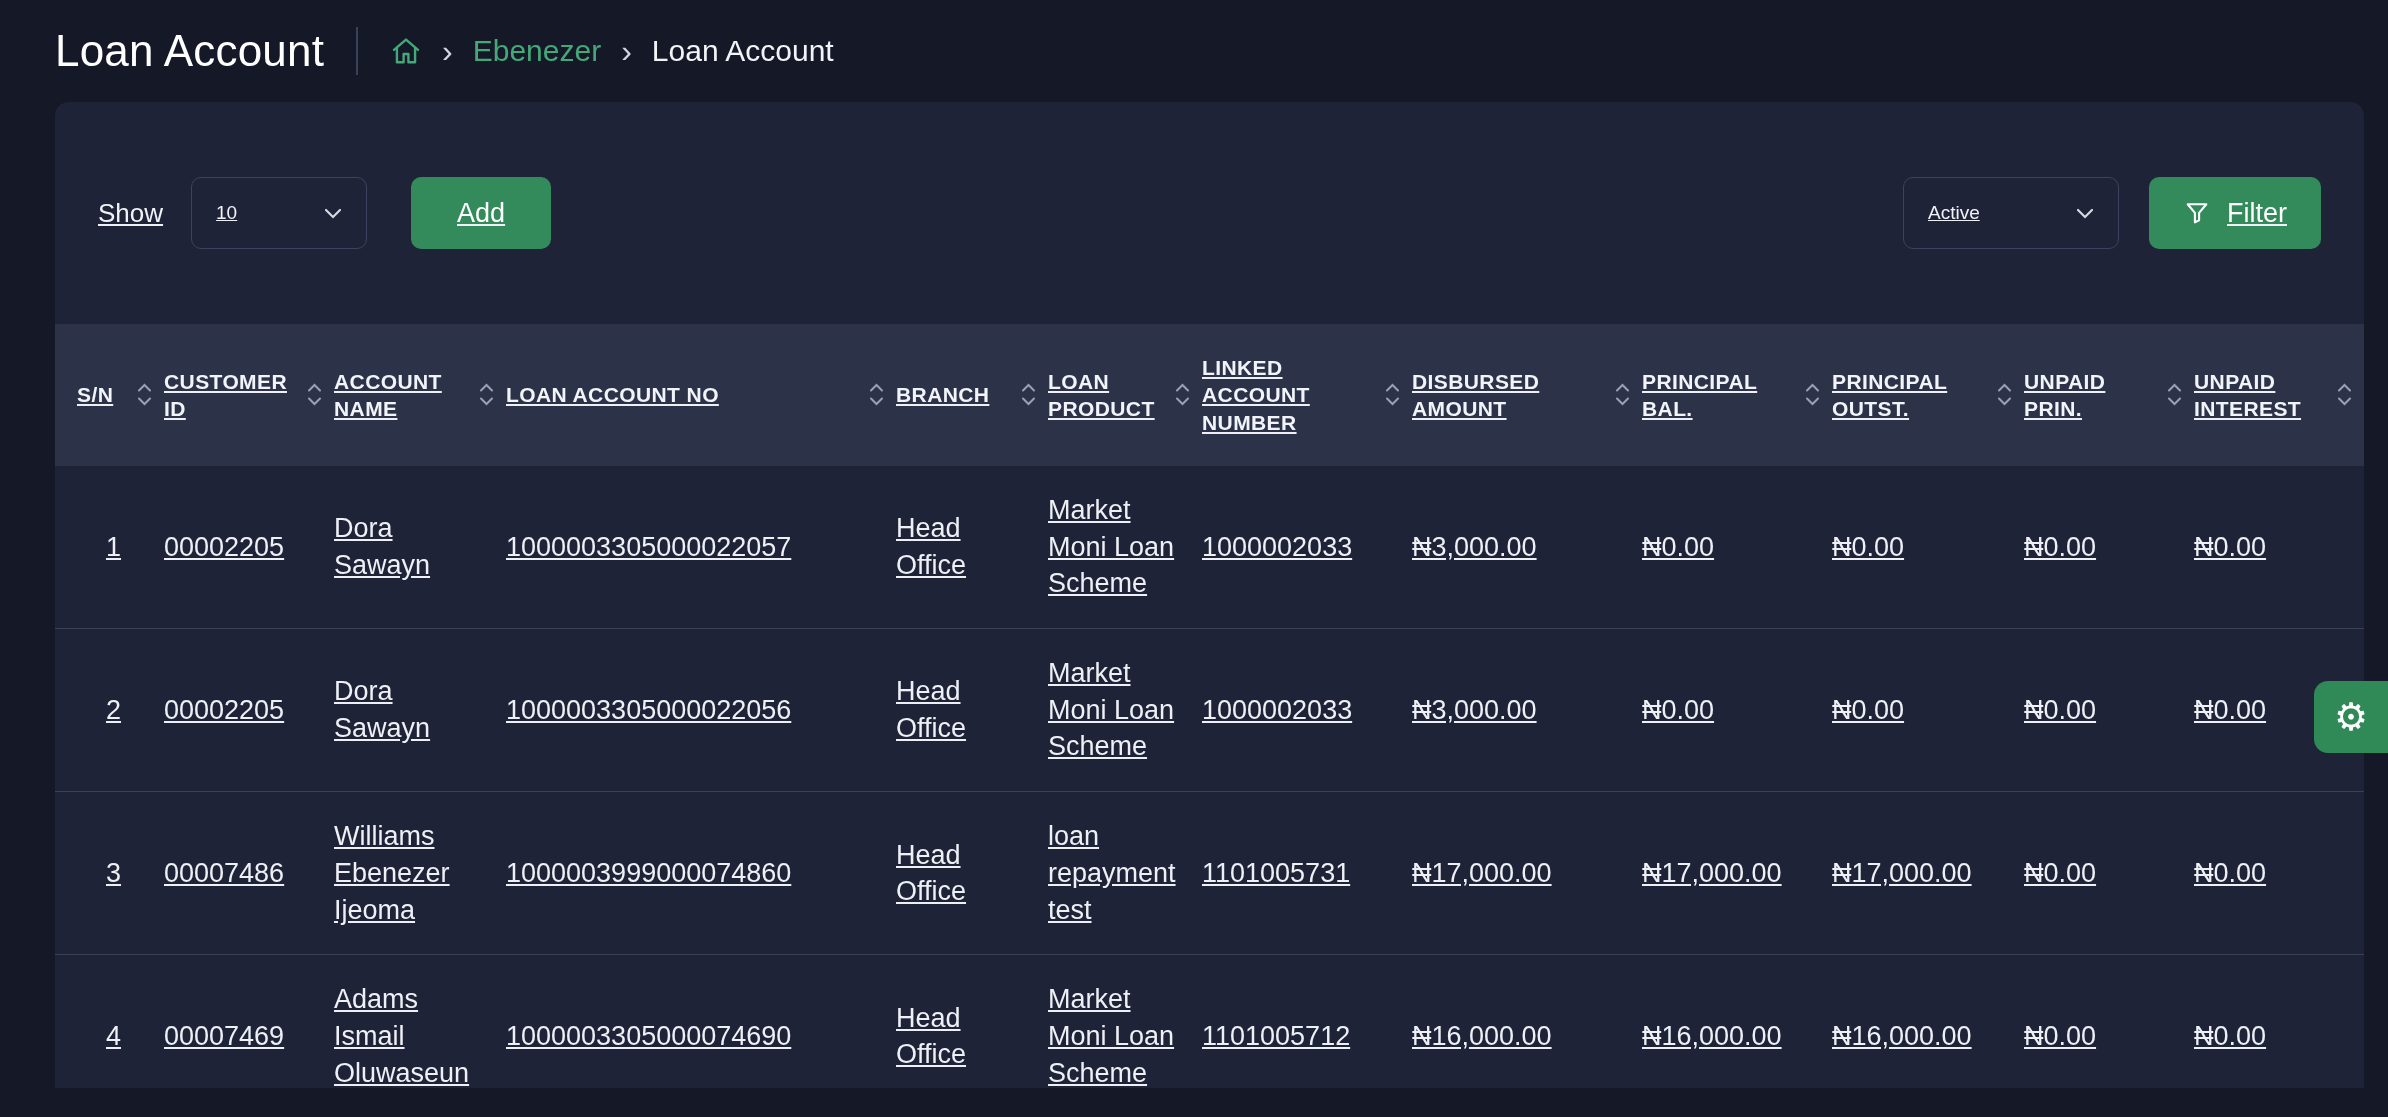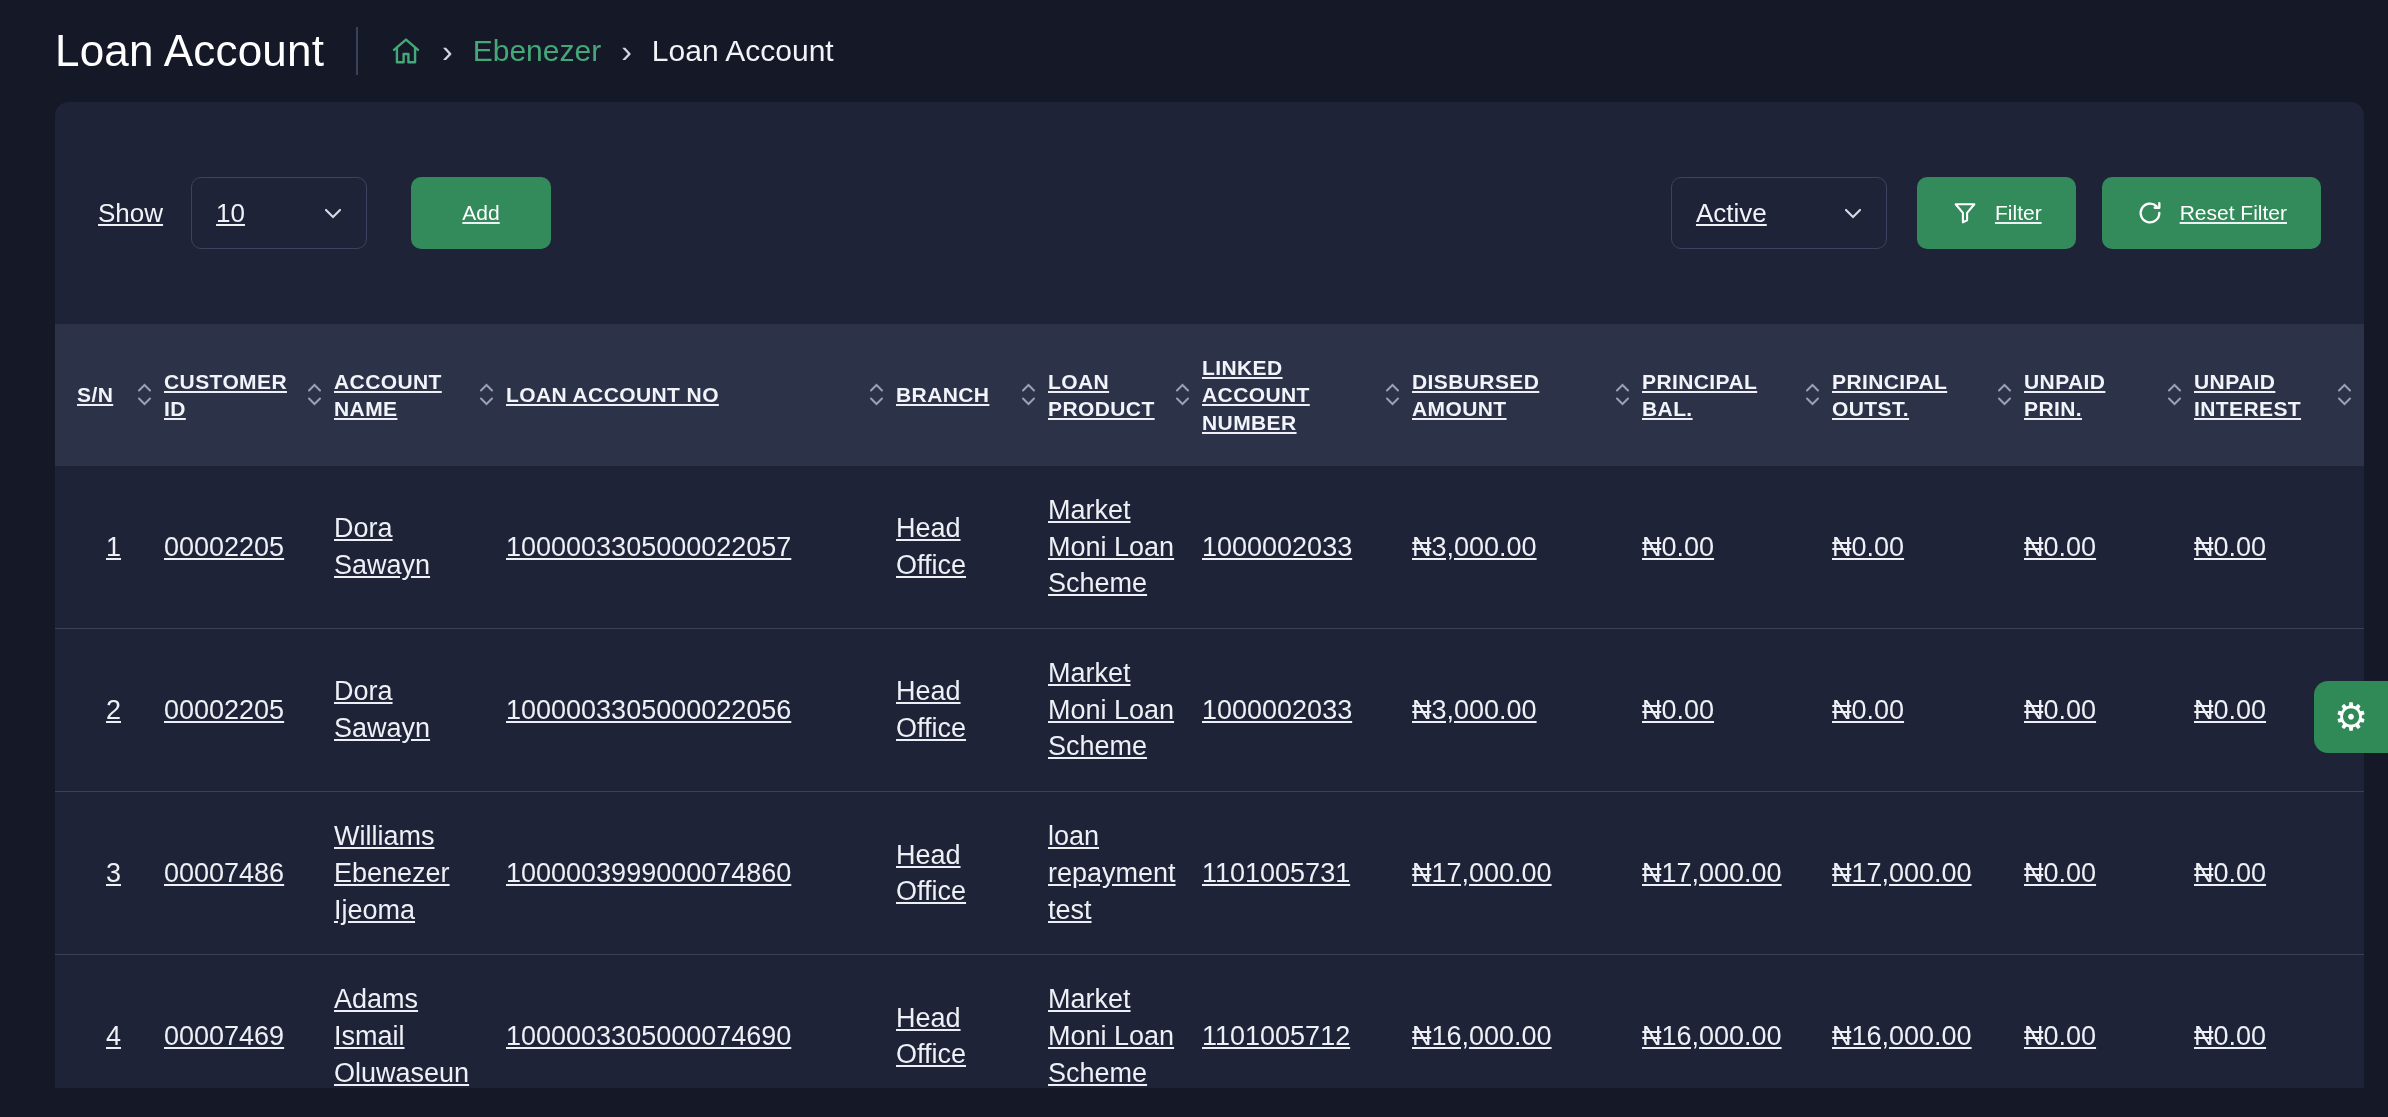--- a/index.html
+++ b/index.html
@@ -31,29 +31,29 @@
     text-decoration: underline;
   }
 
   
   .toolbar { height: 222px; display: flex; align-items: center; padding: 0 43px; }
   .toolbar-left { display: flex; align-items: center; gap: 28px; }
   .show-label { font-size: 26px; color: #f0f2f7; }
   .select {
     height: 72px; border: 1px solid #3c4360; border-radius: 10px;
     display: inline-flex; align-items: center; justify-content: space-between;
-    padding: 0 24px; font-size: 26px; cursor: pointer; background: transparent; color: #f0f2f7;
+    padding: 0 24px; font-size: 19px; cursor: pointer; background: transparent; color: #f0f2f7;
     gap: 30px;
   }
   .select.small { min-width: 176px; }
   .select.wide  { min-width: 216px; margin-right: 4px; }
   .btn {
     height: 72px; border: none; border-radius: 10px;
     background: var(--accent-green, #338a5b); color: #ffffff;
-    font-size: 21px; font-family: inherit;
+    font-size: 27px; font-family: inherit;
     display: inline-flex; align-items: center; justify-content: center;
     gap: 16px; padding: 0 34px; cursor: pointer;
   }
   .btn.add { min-width: 140px; margin-left: 16px; }
   .toolbar-right { margin-left: auto; display: flex; align-items: center; gap: 26px; }
 
   
   table { width: 2309px; border-collapse: collapse; table-layout: fixed; }
   thead tr { background: var(--table-header-bg, #2c3349); }
   th {
@@ -118,27 +118,20 @@
         <span>Active</span>
         <svg width="18" height="11" viewBox="0 0 18 11">
             <path d="M2 2l7 7 7-7" stroke="#d5d9e2" stroke-width="2.2" fill="none" stroke-linecap="round"></path>
           </svg>
       </div>
       <button class="btn">
         <svg width="28" height="28" viewBox="0 0 24 24" fill="none" stroke="#ffffff" stroke-width="1.8" stroke-linecap="round" stroke-linejoin="round">
           <path d="M4 4.5h16l-6.2 7.4v6.3l-3.6 1.8v-8.1z"></path>
         </svg>
         <span>Filter</span>
-      </button>
-      <button class="btn">
-        <svg width="28" height="28" viewBox="0 0 24 24" fill="none" stroke="#ffffff" stroke-width="2" stroke-linecap="round" stroke-linejoin="round">
-          <path d="M20 12a8 8 0 1 1-2.4-5.7"></path>
-          <polyline points="20 3.5 20 7.5 16 7.5"></polyline>
-        </svg>
-        <span>Reset Filter</span>
       </button>
     </div>
   </div>
 
   <table>
     <colgroup>
       <col style="width:109px">
         <col style="width:170px">
         <col style="width:172px">
         <col style="width:390px">

